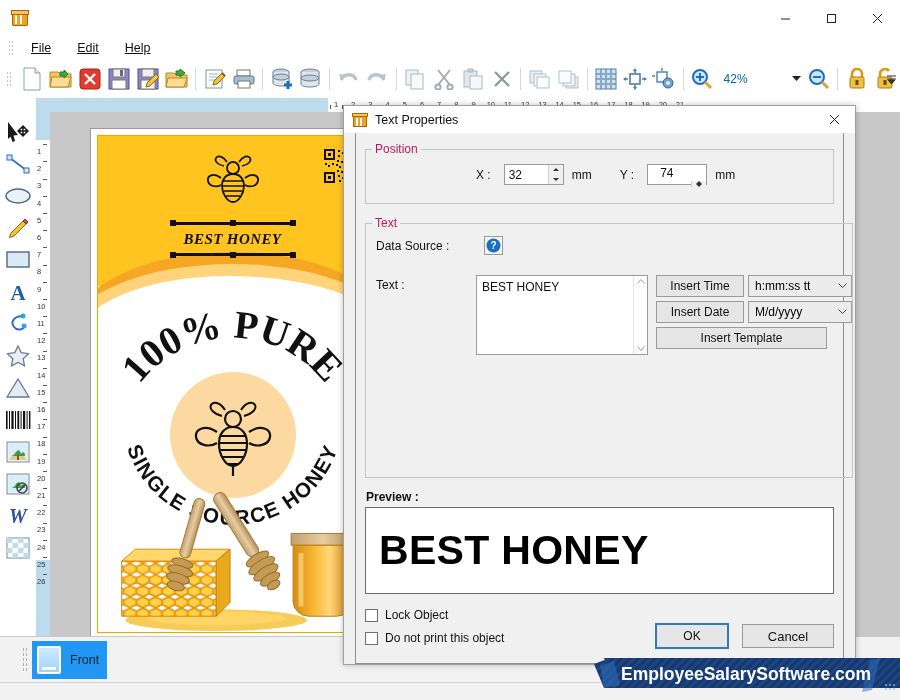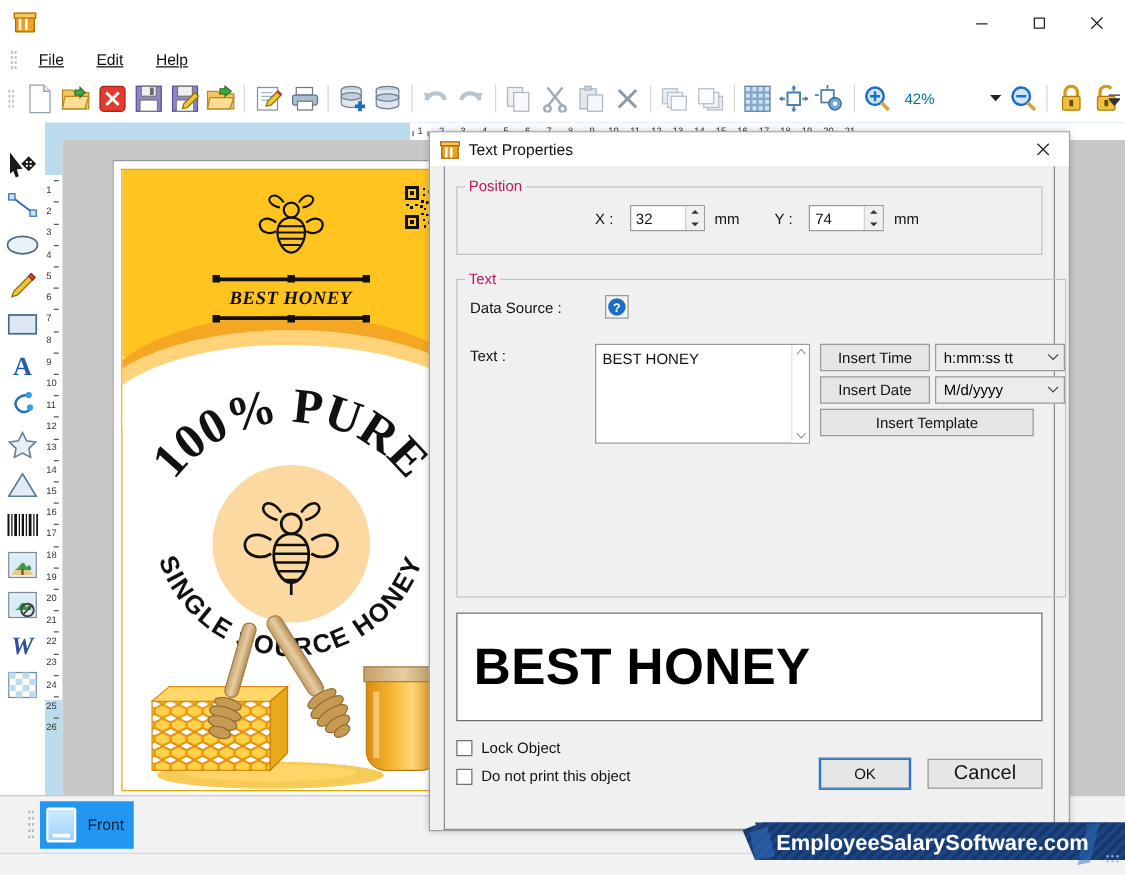--- a/index.html
+++ b/index.html
@@ -155,21 +155,21 @@
 
   .previewlab { font-size:12px; font-weight:bold; color:#111; margin:0 0 3px 1px; }
   .previewbox { height:87px; background:#fff; border:1px solid #6d6d6d; display:flex; align-items:center; padding-left:13px; }
   .previewbox span { font-size:41px; font-weight:bold; letter-spacing:.3px; color:#000; font-family:"Liberation Sans", sans-serif; }
 
   .cbrow { display:flex; align-items:center; margin-bottom:9px; }
   .cbox { width:13px; height:13px; background:#fff; border:1px solid #6f6f6f; margin-right:7px; flex:none; }
   .cblab { font-size:12px; color:#111; }
 
   .okbtn { width:72px; height:24px; background:#e6e6e6; border:1px solid #2f79c0; outline:1px solid #2f79c0; font-size:12px; }
-  .cancelbtn { width:92px; height:24px; background:#e6e6e6; border:1px solid #9a9a9a; font-size:16px; }
+  .cancelbtn { width:92px; height:24px; background:#e6e6e6; border:1px solid #9a9a9a; font-size:13px; }
 </style>
 </head>
 <body>
 
 <div class="app">
 
   <div class="titlebar">
     <div class="title-icon">
       <div class="box"></div>
         <div class="lid"></div>
@@ -877,21 +877,21 @@
               <div>
                   <span class="ar up"></span>
                 </div>
               <div>
                   <span class="ar dn"></span>
                 </div>
             </div>
           </div>
           <div class="lab" style="margin-left:8px;">mm</div>
           <div class="lab" style="margin-left:28px;">Y :</div>
-          <div class="spin" style="margin-left:13px;">
+          <div class="spin" style="margin-left:13px;flex-direction:column;">
             <input value="74" style="">
             <div class="spinbtns">
               <div>
                   <span class="ar up"></span>
                 </div>
               <div>
                   <span class="ar dn"></span>
                 </div>
             </div>
           </div>
@@ -946,20 +946,21 @@
                       <path d="M.5.5L4.5 4.5 8.5.5" fill="none" stroke="#444"></path>
                     </svg>
                 </span>
               </div>
             </div>
             <div class="btn tmpl">Insert Template</div>
           </div>
         </div>
       </fieldset>
 
+      <div class="previewlab">Preview :</div>
       <div class="previewbox">
         <span>BEST HONEY</span>
       </div>
 
       <div style="display:flex; align-items:flex-end; margin-top:14px;">
         <div>
           <div class="cbrow">
             <div class="cbox"></div>
             <div class="cblab">Lock Object</div>
           </div>

